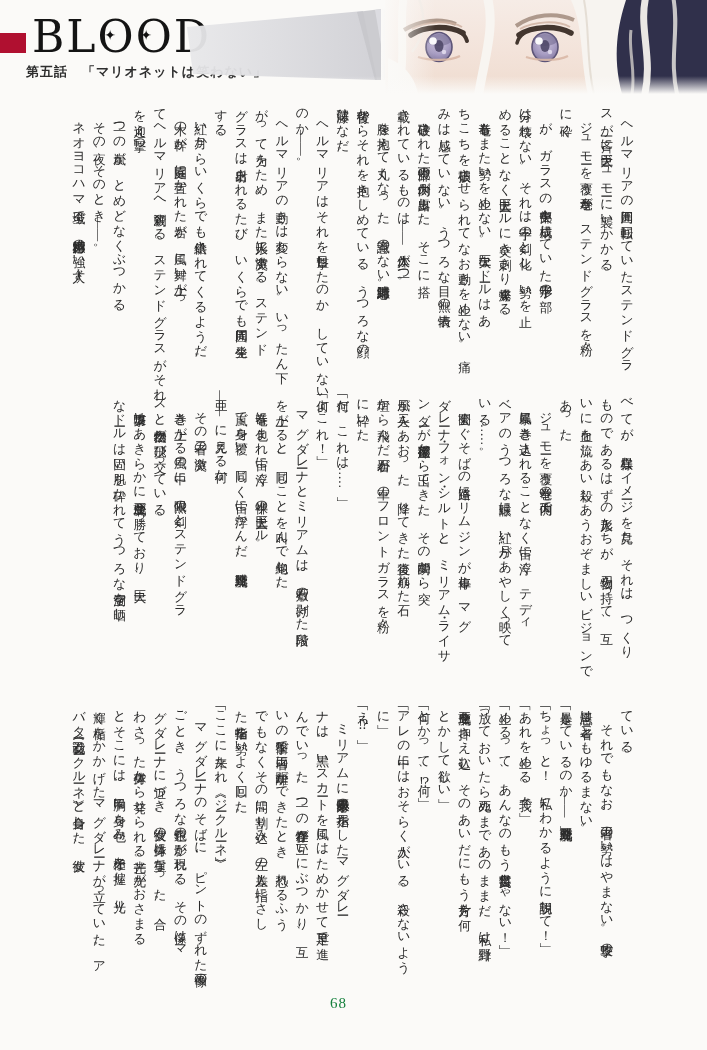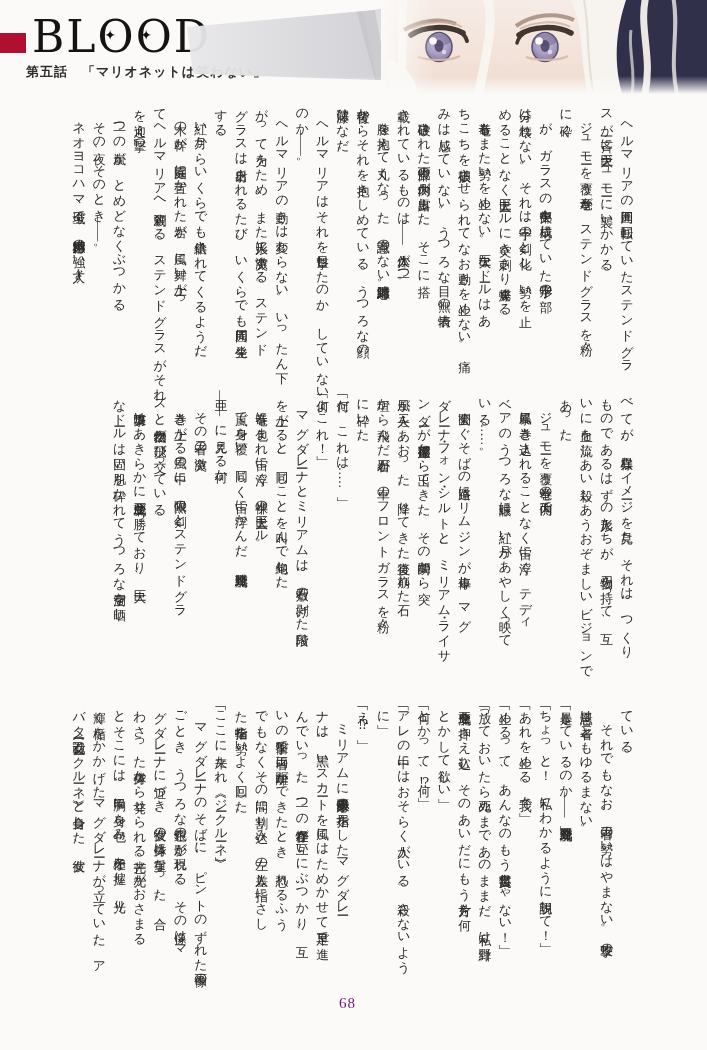--- a/index.html
+++ b/index.html
@@ -36,21 +36,21 @@
     font-size:12.8px;line-height:20.3px;letter-spacing:.2px;
     color:#2a2a2a;
   }
   #band1{top:100px;width:569px;height:292px;}
   #band2{top:390px;width:528px;height:292px;}
   #band3{top:702px;width:569px;height:292px;}
   .tline{height:100%;white-space:nowrap;}
   
   .pagenum{
     position:absolute;left:0;top:995px;width:677px;text-align:center;
-    font-size:15px;color:#701a75;letter-spacing:1px;margin-left:9px;
+    font-size:15px;color:#15803d;letter-spacing:1px;
   }
 </style>
 </head>
 <body>
 
 <div class="page">
 
   <div class="red-bar"></div>
   <div class="logo">
     <span>BLOOD</span>

